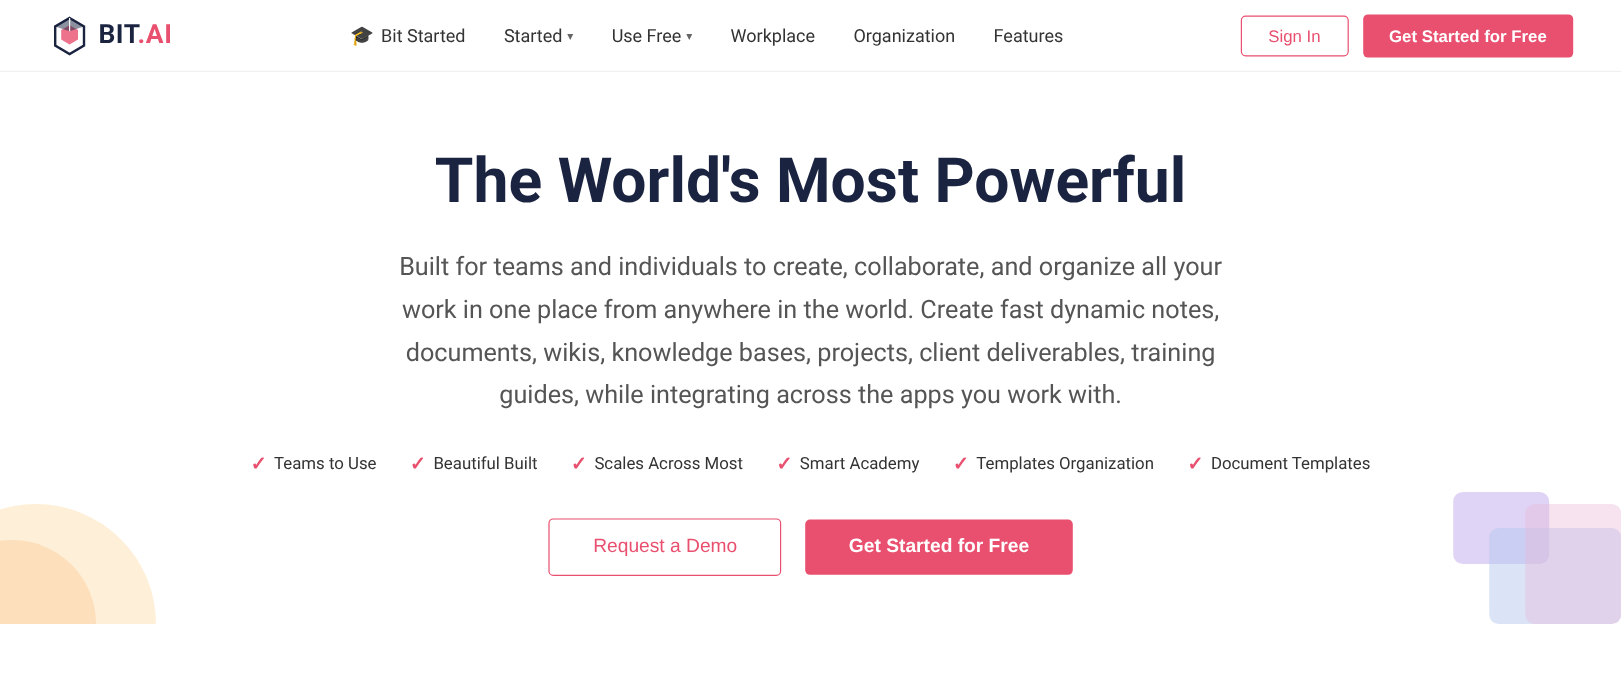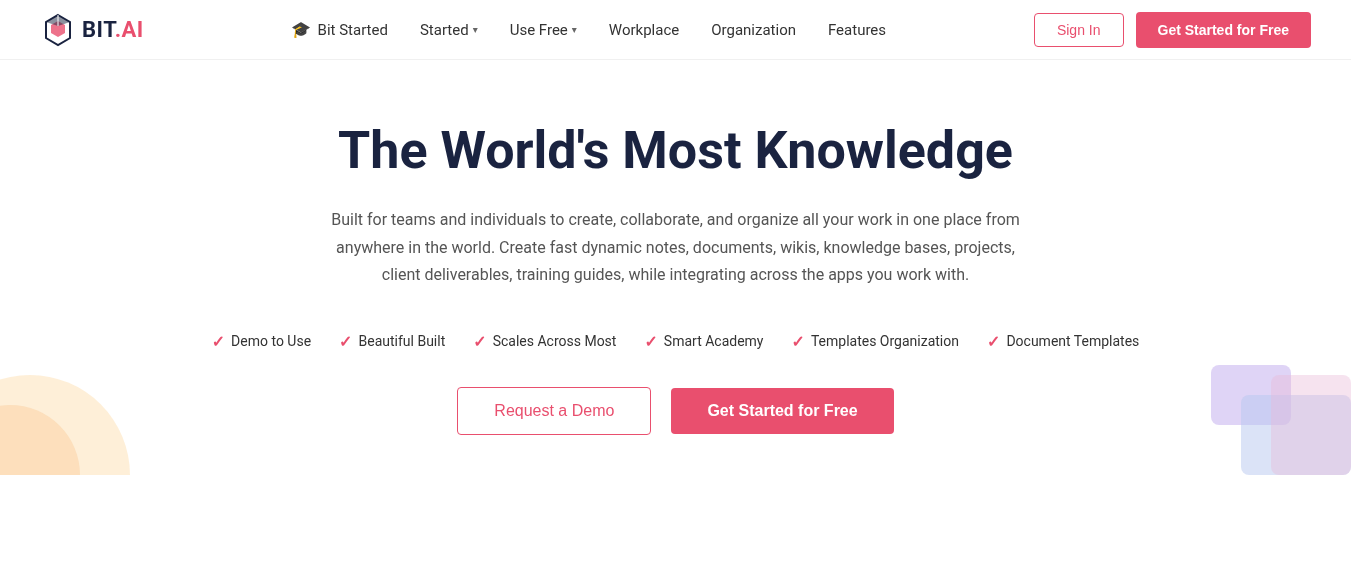--- a/index.html
+++ b/index.html
@@ -120,25 +120,25 @@
     .hero-title {
       font-size: 52px;
       font-weight: 700;
       color: #1a2340;
       line-height: 1.2;
       max-width: 900px;
       margin-bottom: 24px;
     }
 
     .hero-subtitle {
-      font-size: 16px;
+      font-size: 21px;
       color: #555;
       max-width: 720px;
       line-height: 1.7;
-      margin-bottom: 44px;
+      margin-bottom: 28px;
     }
 
     .features-list {
       display: flex;
       align-items: center;
       gap: 28px;
       flex-wrap: wrap;
       justify-content: center;
       margin-bottom: 36px;
     }
@@ -276,29 +276,29 @@
 
   <div class="bg-shape-right">
     <svg width="200" height="130" viewBox="0 0 200 130" xmlns="http://www.w3.org/2000/svg">
       <rect x="60" y="20" width="80" height="60" rx="8" fill="#c9b8f0" opacity="0.6"></rect>
       <rect x="90" y="50" width="110" height="80" rx="8" fill="#b8c8f0" opacity="0.5"></rect>
       <rect x="120" y="30" width="80" height="100" rx="8" fill="#e8b8d8" opacity="0.4"></rect>
     </svg>
   </div>
 
   <h1 class="hero-title">
-    <span>The World's Most Knowledge</span><br>
+    <span>The World's Most Powerful</span><br>
   </h1>
 
   <p class="hero-subtitle">Built for teams and individuals to create, collaborate, and organize all your work in one place from anywhere in the world. Create fast dynamic notes, documents, wikis, knowledge bases, projects, client deliverables, training guides, while integrating across the apps you work with.</p>
 
   <div class="features-list">
     <div class="feature-item">
       <span class="feature-check">✓</span>
-      <span>Demo to Use</span>
+      <span>Teams to Use</span>
     </div>
     <div class="feature-item">
       <span class="feature-check">✓</span>
       <span>Beautiful Built</span>
     </div>
     <div class="feature-item">
       <span class="feature-check">✓</span>
       <span>Scales Across Most</span>
     </div>
     <div class="feature-item">

